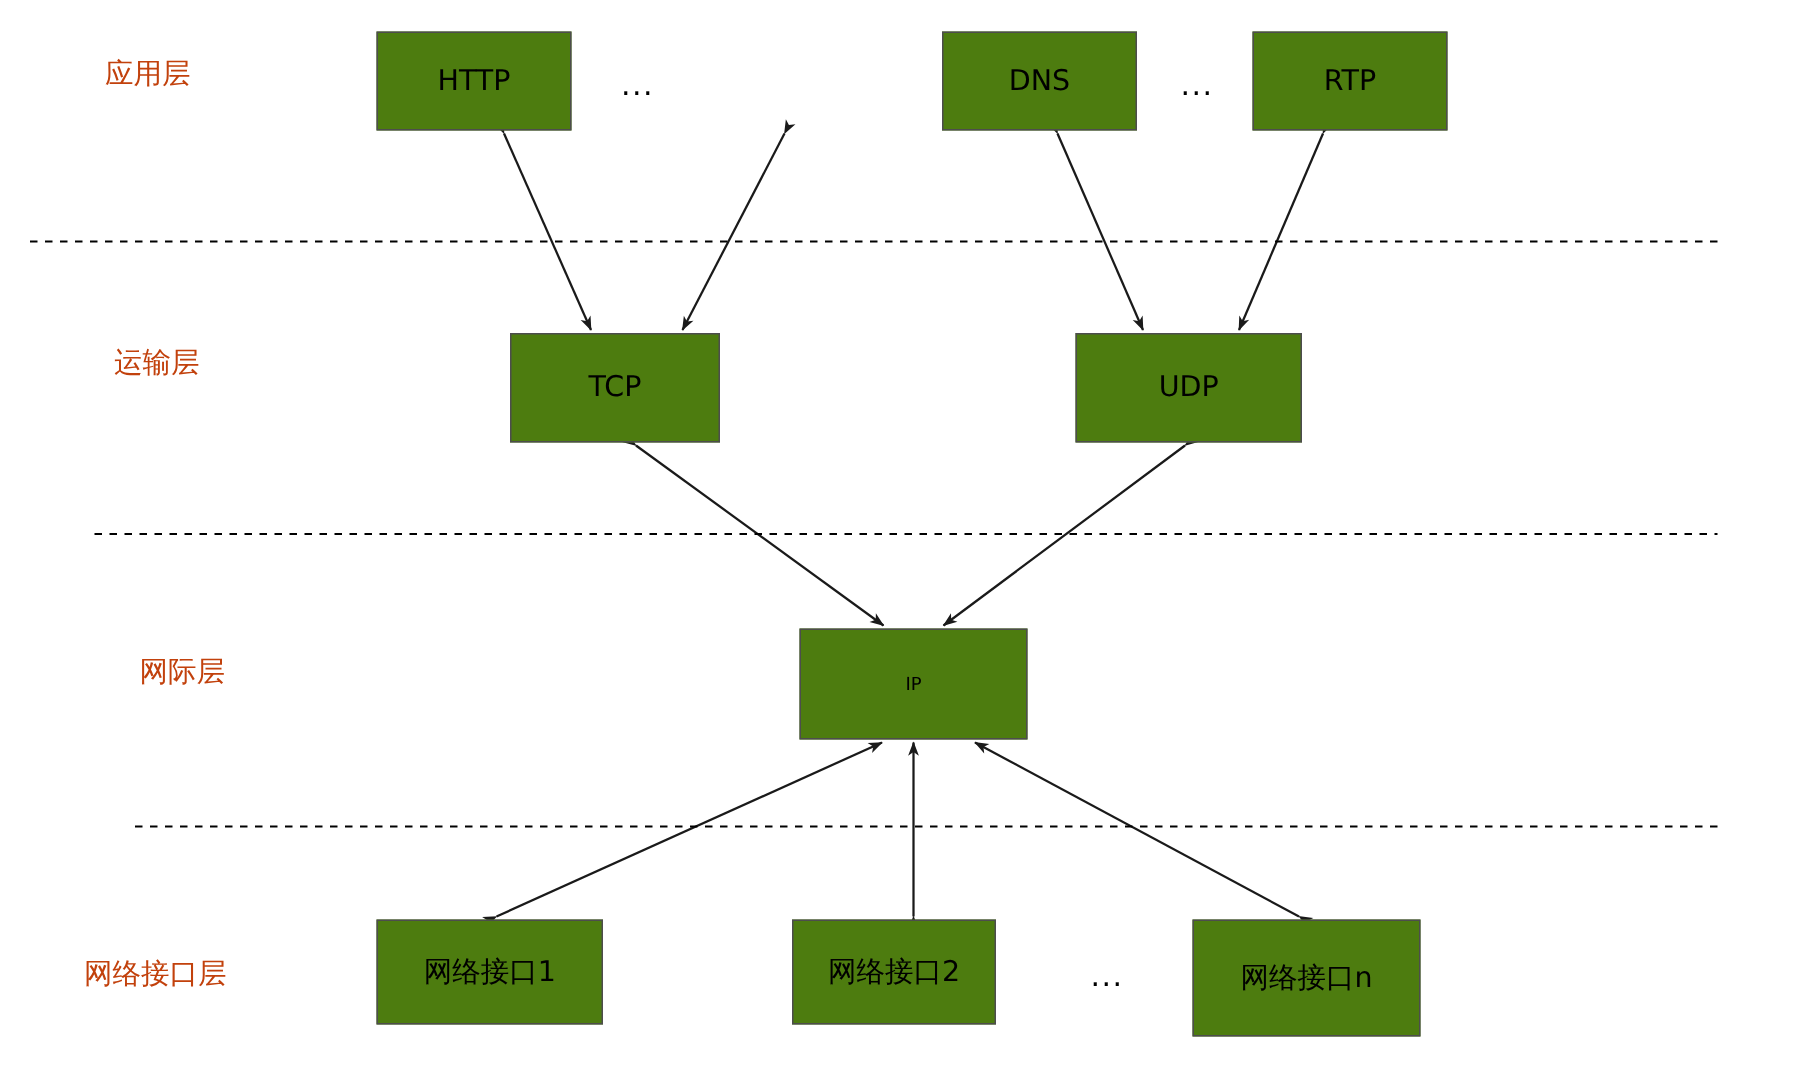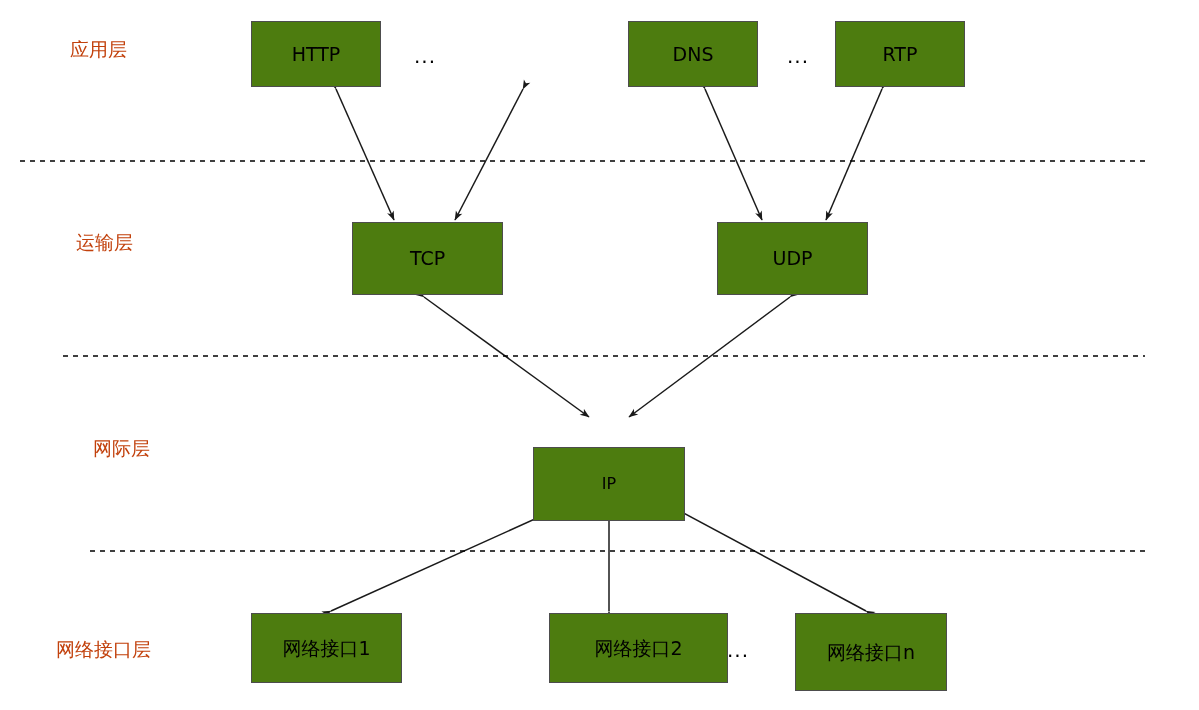--- a/index.html
+++ b/index.html
@@ -37,22 +37,21 @@
     background: #4d7c0f;
     display: flex;
     align-items: center;
     justify-content: center;
     color: #000000;
     font-size: 19px;
     line-height: 1;
     white-space: nowrap;
   }
   .node.small-label {
-    font-size: 16px;
-    margin-top: 28px;
+    font-size: 12px;
   }
   .ellipsis {
     position: absolute;
     font-size: 20px;
     color: #000000;
     letter-spacing: 1px;
     line-height: 1;
     white-space: nowrap;
   }
 </style>
@@ -91,23 +90,23 @@
   <div class="layer-label" style="left:76px; top:233px;">运输层</div>
   <div class="layer-label" style="left:93px; top:439px;">网际层</div>
   <div class="layer-label" style="left:56px; top:640px;">网络接口层</div>
 
   <div class="node" style="left:251px; top:21px; width:130px; height:66px;">HTTP</div>
   <div class="ellipsis" style="left:414px; top:46px;">...</div>
   <div class="node" style="left:628px; top:21px; width:130px; height:66px;">DNS</div>
   <div class="ellipsis" style="left:787px; top:46px;">...</div>
   <div class="node" style="left:835px; top:21px; width:130px; height:66px;">RTP</div>
 
-  <div class="node" style="left:352px; top:222px; width:151px; height:73px;">TCP</div>
+  <div class="node" style="left:340px; top:222px; width:140px; height:73px;">TCP</div>
   <div class="node" style="left:717px; top:222px; width:151px; height:73px;">UDP</div>
 
   <div class="node small-label" style="left:533px; top:419px; width:152px; height:74px;">IP</div>
 
   <div class="node" style="left:251px; top:613px; width:151px; height:70px;">网络接口1</div>
-  <div class="node" style="left:528px; top:613px; width:179px; height:70px;margin-left:21px;">网络接口2</div>
+  <div class="node" style="left:528px; top:613px; width:136px; height:70px;">网络接口2</div>
   <div class="ellipsis" style="left:727px; top:640px;">...</div>
   <div class="node" style="left:795px; top:613px; width:152px; height:78px;">网络接口n</div>
 
 </div>
 
 </body></html>

